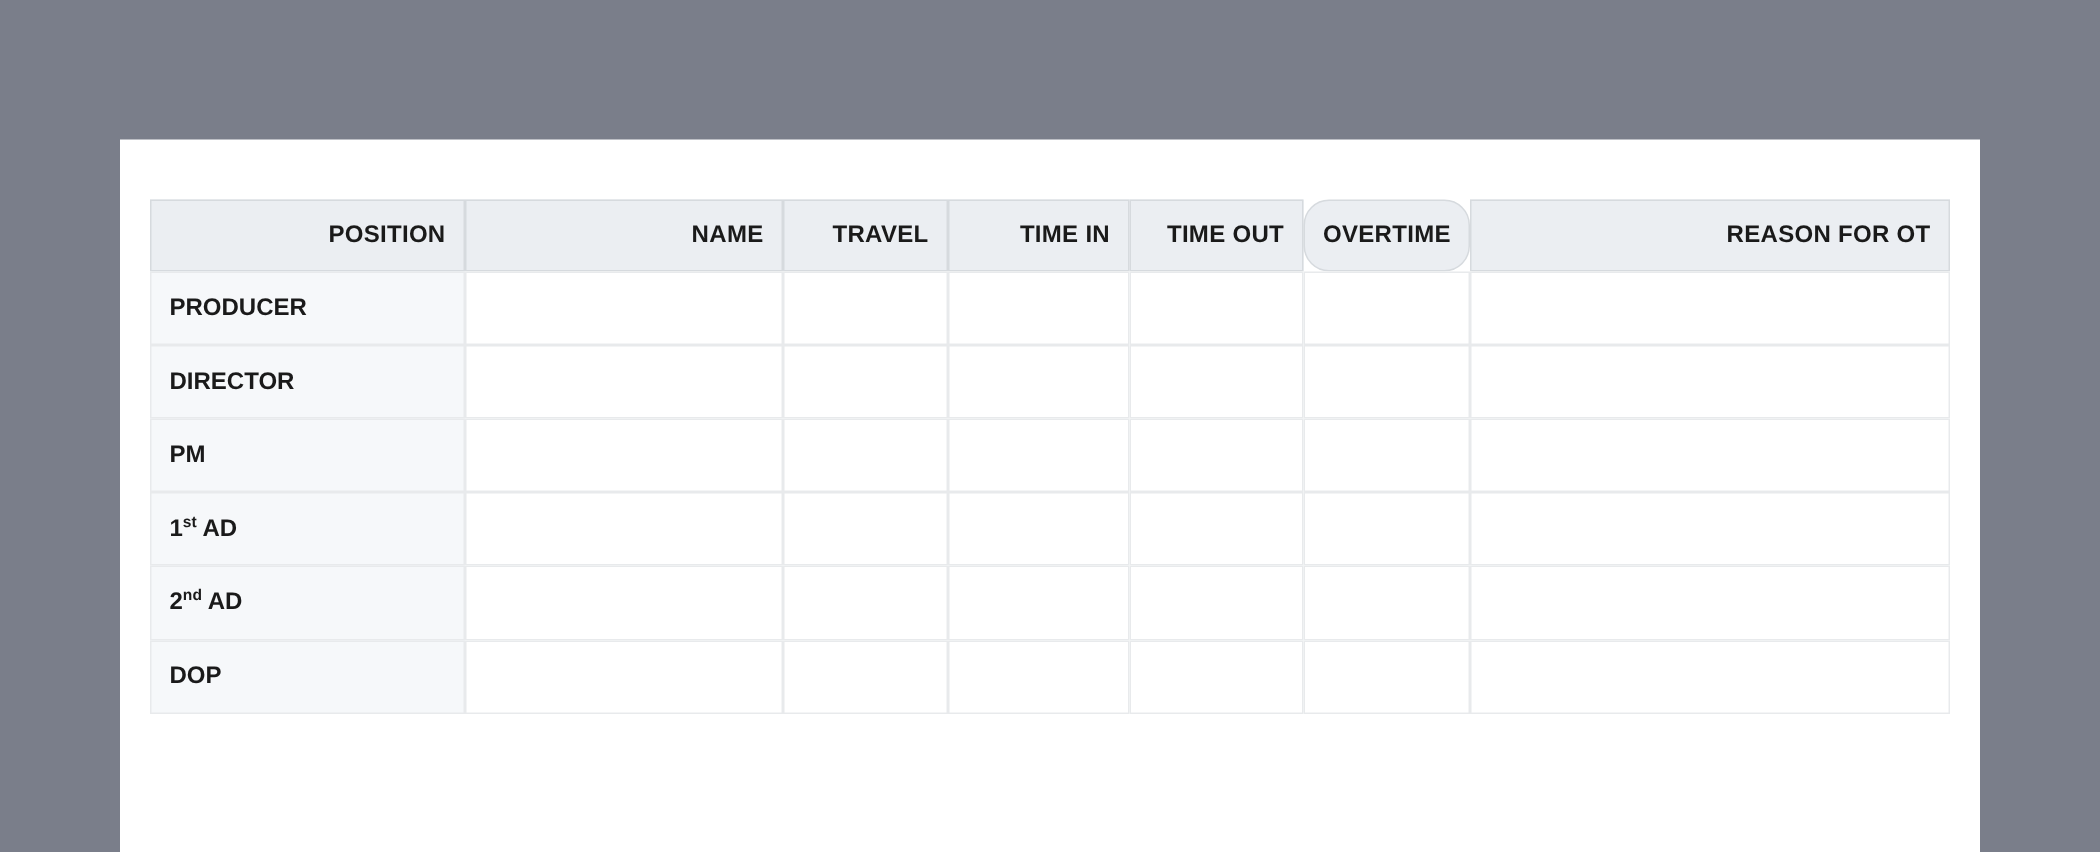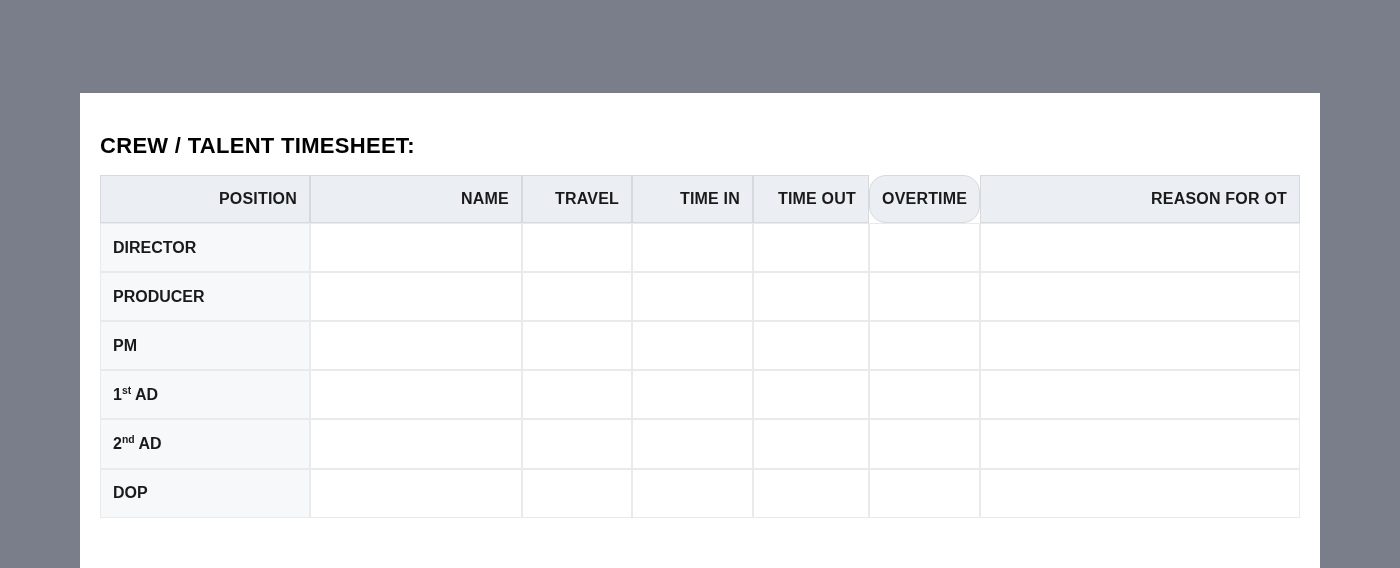--- a/index.html
+++ b/index.html
@@ -68,45 +68,44 @@
     .col-reason { }
     sup {
       font-size: 0.65em;
       vertical-align: super;
     }
   </style>
 </head>
 <body>
 
 <div class="page">
-  <h1 class="title">CREW / TALENT TIMESHEET:</h1>
   <table>
     <thead>
       <tr>
         <th class="col-position">POSITION</th>
         <th class="col-name">NAME</th>
         <th class="col-travel center">TRAVEL</th>
         <th class="col-timein center">TIME IN</th>
         <th class="col-timeout center">TIME OUT</th>
         <th class="col-overtime center">OVERTIME</th>
         <th class="col-reason">REASON FOR OT</th>
       </tr>
     </thead>
     <tbody>
       <tr>
-        <td class="position-cell">DIRECTOR</td>
+        <td class="position-cell">PRODUCER</td>
         <td></td>
         <td></td>
         <td></td>
         <td></td>
         <td></td>
         <td></td>
       </tr>
       <tr>
-        <td class="position-cell">PRODUCER</td>
+        <td class="position-cell">DIRECTOR</td>
         <td></td>
         <td></td>
         <td></td>
         <td></td>
         <td></td>
         <td></td>
       </tr>
       <tr>
         <td class="position-cell">PM</td>
         <td></td>

